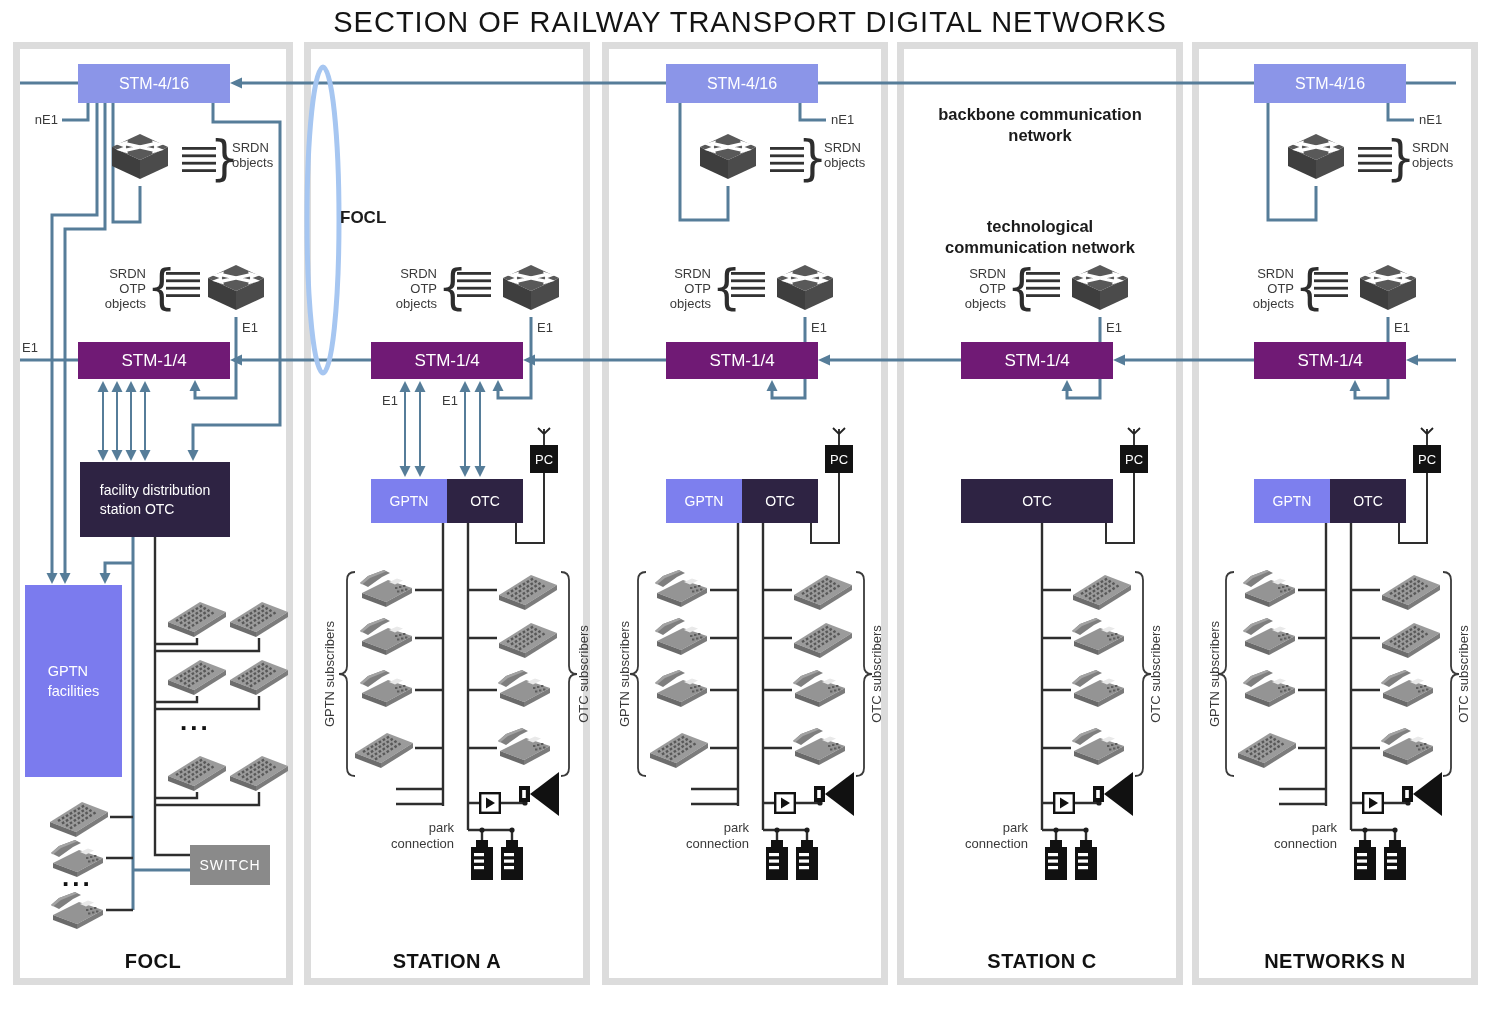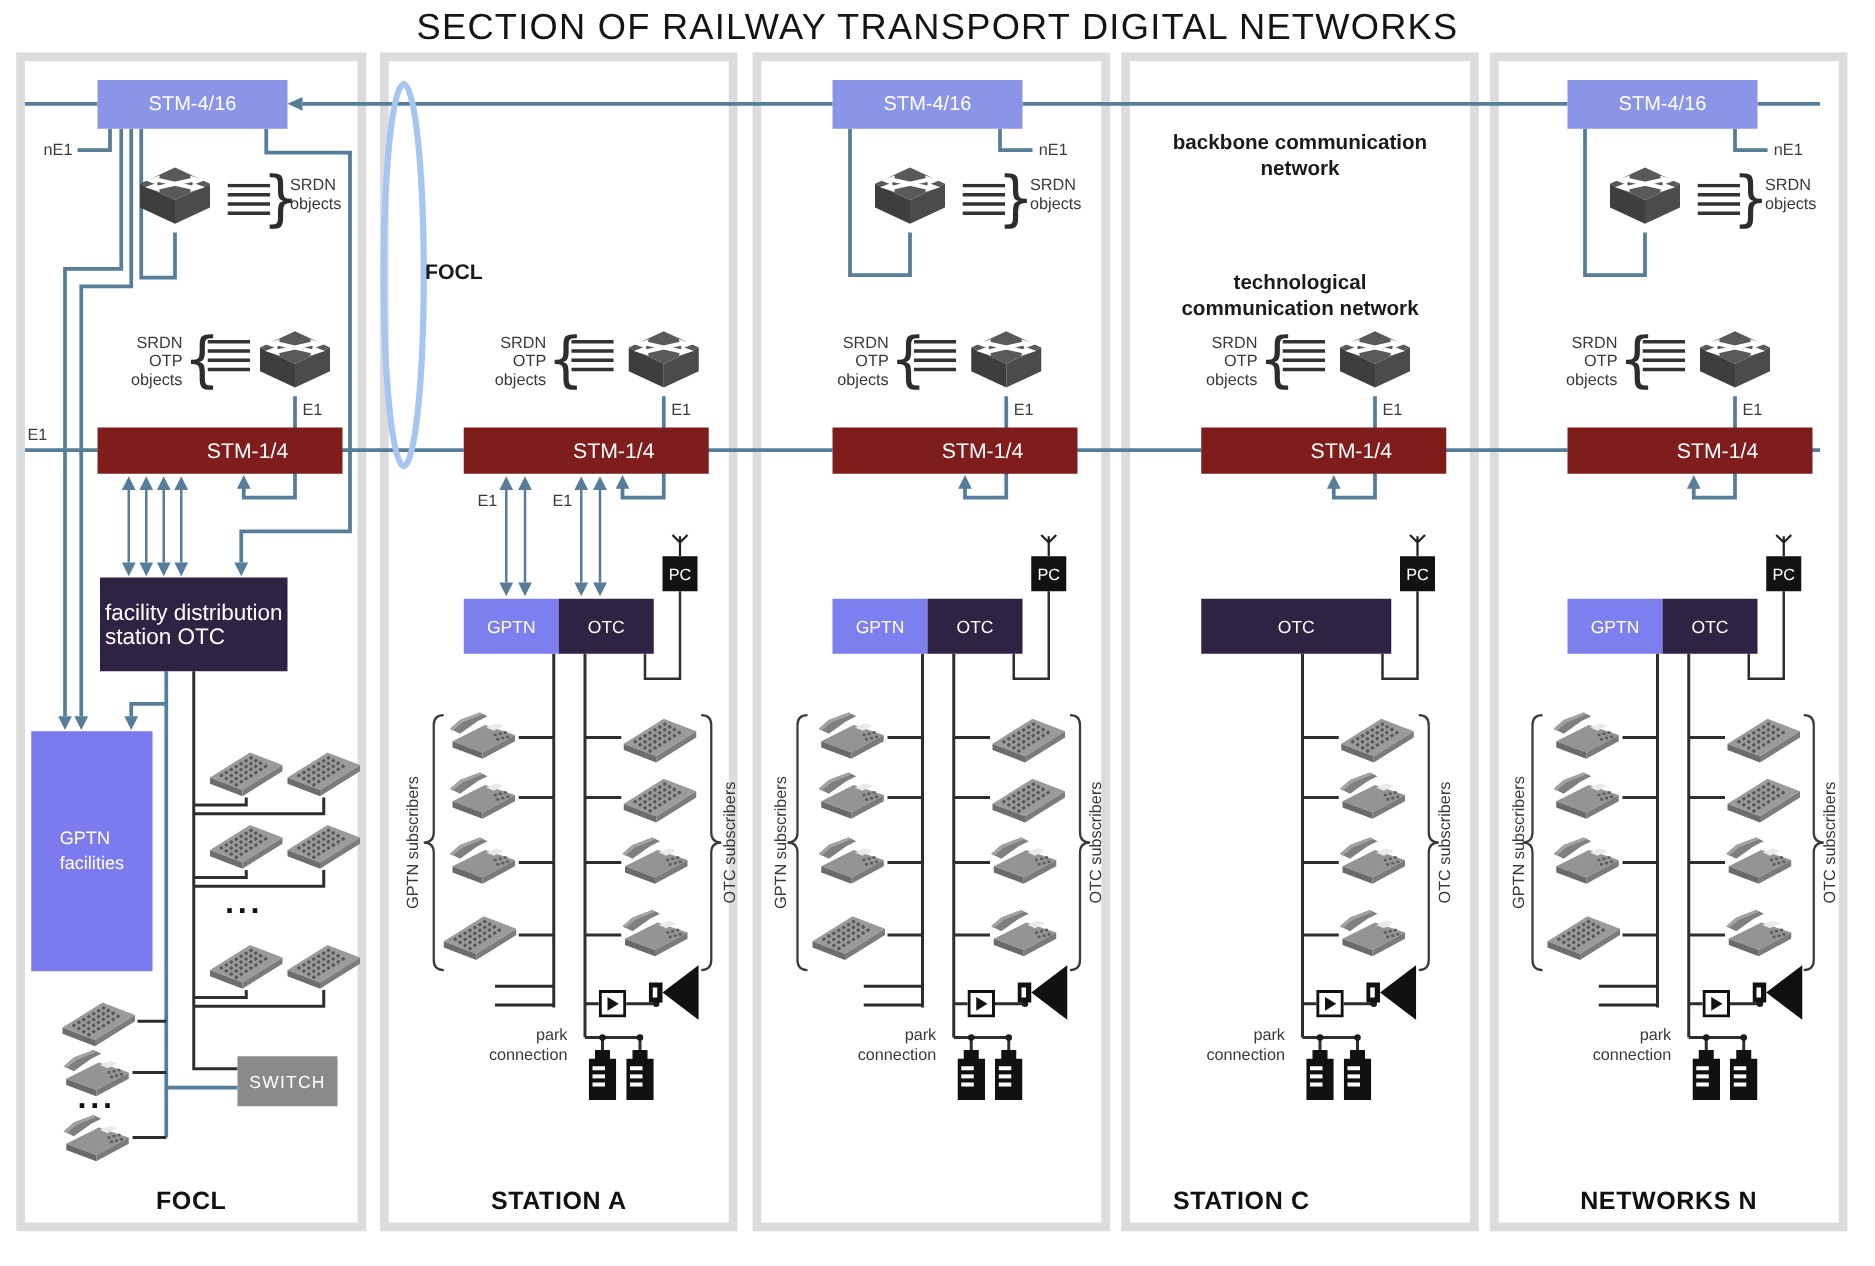--- a/index.html
+++ b/index.html
@@ -9,24 +9,24 @@
   svg.layer{position:absolute;left:0;top:0;z-index:2;}
   .bl{stroke:#567d99;stroke-width:3;fill:none;}
   .blk{stroke:#2e2e2e;stroke-width:2.4;fill:none;}
   .thin{stroke-width:2;}
   .ab{fill:#567d99;stroke:none;}
   .jd{fill:#1d1d1d;}
   .brk{stroke:#3a3a3a;stroke-width:1.8;fill:none;}
   .box{position:absolute;z-index:3;display:flex;align-items:center;justify-content:center;
        color:#fff;font-weight:normal;text-align:left;}
   .stm416{background:#8b95e8;font-size:16px;}
-  .stm14{background:#7f1d1d;font-size:17px;padding-left:44px;}
+  .stm14{background:#701a75;font-size:17px;}
   .gptnbox{background:#7d7fee;font-size:14px;}
   .otcbox{background:#2e2343;font-size:14px;}
-  .facility{background:#2e2343;font-size:18px;line-height:19px;}
+  .facility{background:#2e2343;font-size:14px;line-height:19px;}
   .gptnfac{background:#7b7bee;font-size:14.5px;line-height:20px;}
   .switchbox{background:#8a8a8a;font-size:14px;letter-spacing:1px;}
   .pcbox{background:#121212;font-size:13px;}
   .ml{white-space:pre-line;}
   .lbl{position:absolute;z-index:3;font-size:13px;color:#3a3a3a;line-height:15px;}
   .lblr{text-align:right;}
   .title{position:absolute;left:0;top:6px;width:100%;text-align:center;z-index:3;
          font-size:29px;letter-spacing:1px;color:#141414;}
   .netlbl{position:absolute;z-index:3;font-weight:bold;font-size:16.5px;color:#1b1b1b;
           text-align:center;line-height:21px;}
@@ -426,16 +426,16 @@
   <div class="lbl lblr ml" style="left:914px;top:820px;width:114px;line-height:16px;">park
 connection</div>
   <div class="lbl lblr ml" style="left:1223px;top:820px;width:114px;line-height:16px;">park
 connection</div>
 
   <div class="dots" style="left:180px;top:716px;">...</div>
   <div class="dots" style="left:62px;top:872px;">...</div>
 
   <div class="station" style="left:13px;width:280px;">FOCL</div>
   <div class="station" style="left:304px;width:286px;">STATION A</div>
-  <div class="station" style="left:848px;width:290px;">STATION C</div>
+  <div class="station" style="left:897px;width:290px;">STATION C</div>
   <div class="station" style="left:1192px;width:286px;">NETWORKS N</div>
 
 </div>
 
 </body></html>

